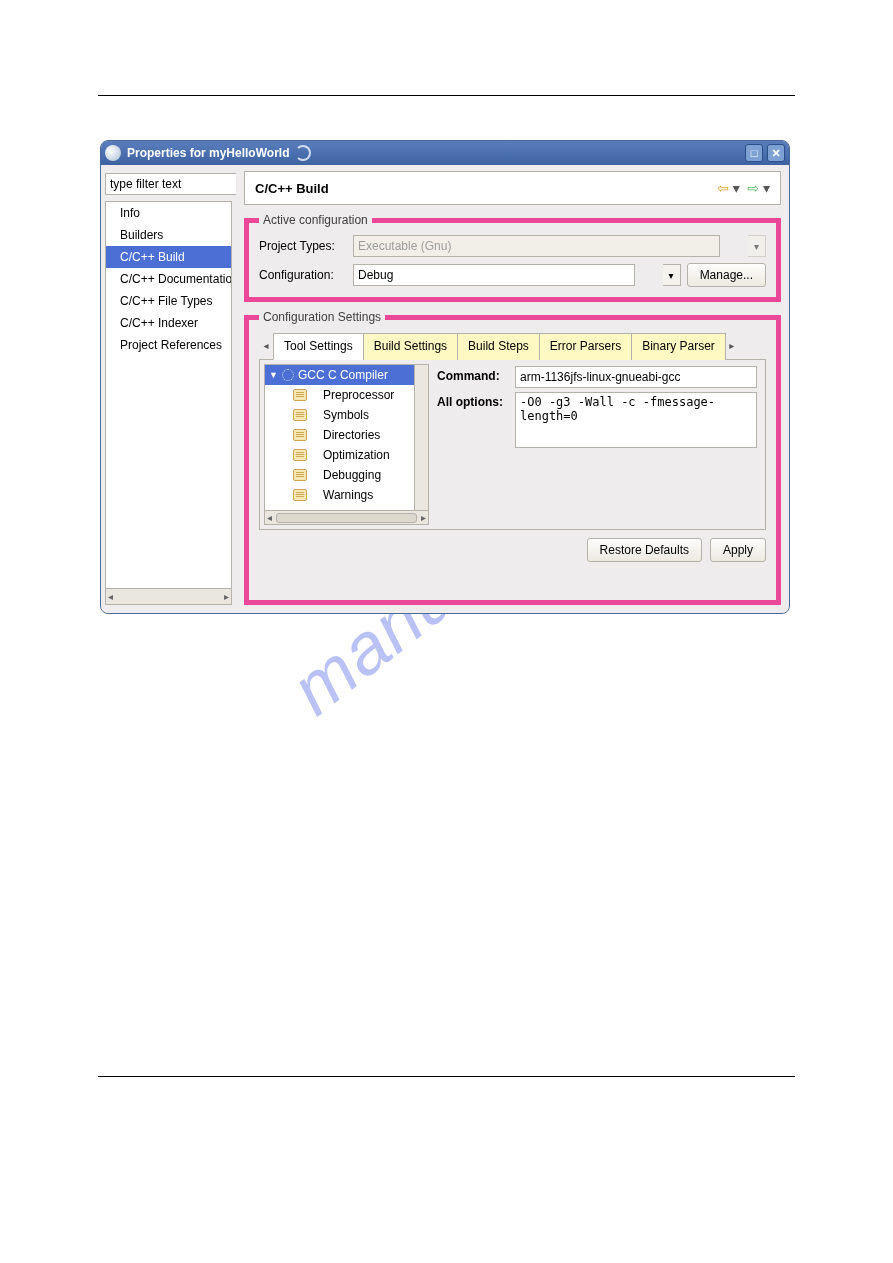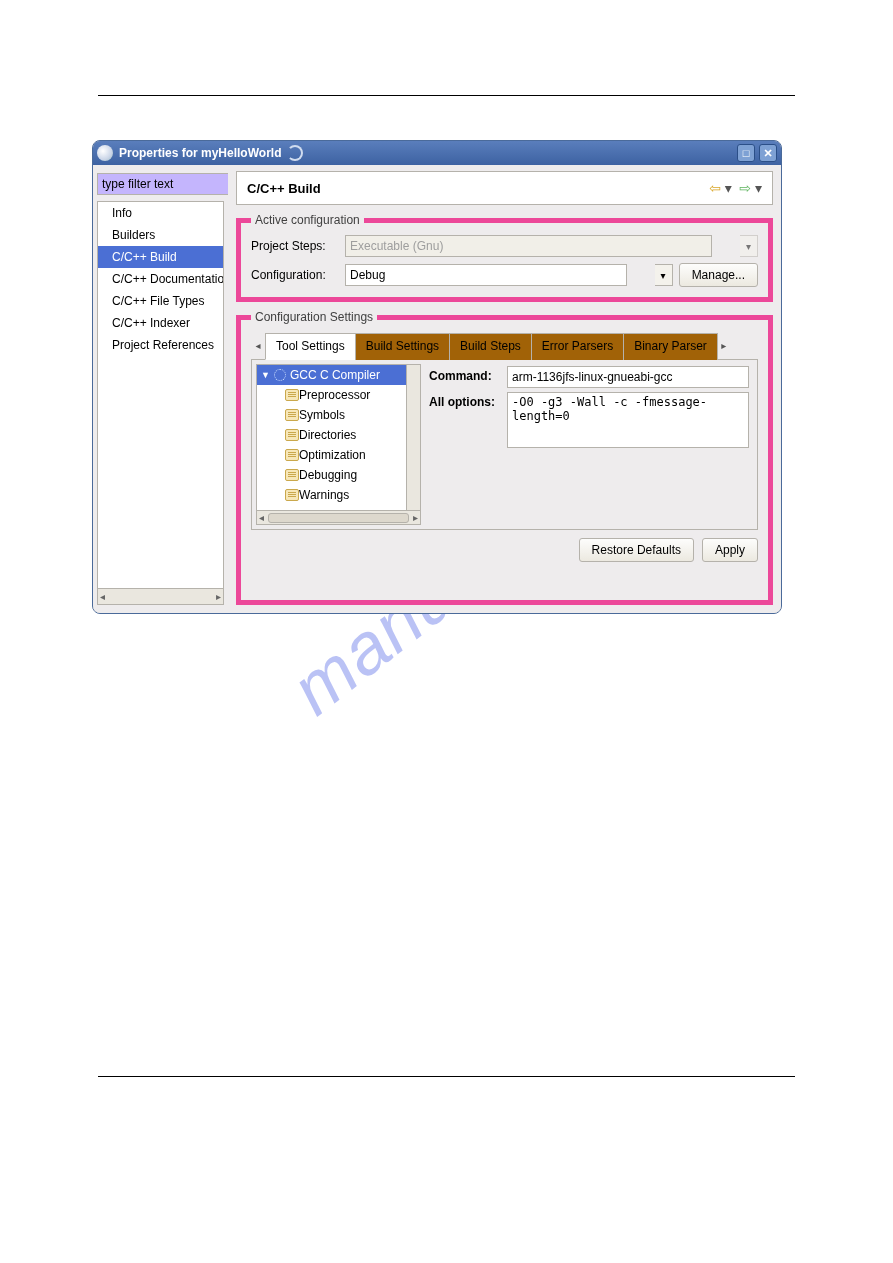--- a/index.html
+++ b/index.html
@@ -21,21 +21,21 @@
     font-size: 72px;
     color: rgba(90,110,230,0.42);
     transform: rotate(-38deg);
     font-family: Arial, sans-serif;
     font-style: italic;
     pointer-events: none;
     letter-spacing: 1px;
   }
   .dialog {
     position: absolute;
-    top: 140px; left: 92px;
+    top: 140px; left: 100px;
     width: 690px; height: 474px;
     border: 1px solid #4a6a9a;
     border-radius: 8px;
     overflow: hidden;
     background: #eeeced;
     box-shadow: 0 0 0 1px #a9a9a9 inset;
   }
   .titlebar {
     height: 24px;
     background: linear-gradient(#5a7ebc, #3d62a2);
@@ -64,21 +64,21 @@
   .dlg-body { display:flex; height: calc(100% - 24px); }
   .sidebar {
     width: 135px;
     padding: 8px 4px 8px 4px;
     background: #eeeced;
     display:flex; flex-direction:column;
   }
   .filter-wrap { display:flex; }
   .filter-input {
     flex:1; height:22px; border:1px solid #b5b2ab; padding: 2px 4px;
-    font-size:12px; background:#c4b5fd;
+    font-size:12px; background:#ffffff;
   }
   .filter-dd {
     width:18px; border:1px solid #b5b2ab; border-left:none; background:#f4f2ec;
     display:flex; align-items:center; justify-content:center; font-size:10px;
   }
   .nav {
     margin-top: 6px; flex:1; background:#fff; border:1px solid #b5b2ab;
     overflow: hidden;
   }
   .nav-item {
@@ -110,37 +110,37 @@
   .sel-btn { width:18px; border:1px solid #b5b2ab; border-left:none; background:#f4f2ec;
     display:flex;align-items:center;justify-content:center;font-size:10px; }
   .btn {
     height:24px; border:1px solid #b5b2ab; background:linear-gradient(#fdfdfc,#ece9e0);
     padding:0 12px; border-radius:3px; cursor:pointer; font-size:12px;
   }
 
   .tabs { display:flex; border-bottom:1px solid #b5b2ab; background:#eeeced; position:relative; }
   .tabs .tab-scroll-l, .tabs .tab-scroll-r { width:14px; display:flex; align-items:center; justify-content:center; color:#555; font-size:10px; }
   .tab {
-    padding:5px 10px 6px; border:1px solid #b5b2ab; border-bottom:none; background:#a16207;
+    padding:5px 10px 6px; border:1px solid #b5b2ab; border-bottom:none; background:#fef9c3;
     margin-right:-1px; cursor:pointer; position:relative; top:1px;
   }
   .tab.active { background:#fff; border-bottom:1px solid #fff; }
   .tab-body { border:1px solid #b5b2ab; border-top:none; background:#eeeced; padding:4px;
     display:flex; gap:4px; height:170px; }
 
   .tree-wrap { width:165px; display:flex; flex-direction:column; border:1px solid #b5b2ab; background:#fff; }
   .tree { flex:1; overflow:hidden; }
   .tree-root {
     background:#4b6fd4; color:#fff; padding:3px 4px; display:flex; align-items:center; gap:4px;
   }
   .tree-root .tw { color:#fff; font-size:9px; }
   .tree-root .gear {
     width:12px;height:12px;border:1.5px dotted #cfe0ff;border-radius:50%;
   }
-  .tree-child { padding:3px 4px 3px 28px; display:flex; align-items:center; gap:0; cursor:pointer; }
+  .tree-child { padding:3px 4px 3px 28px; display:flex; align-items:center; gap:16px; cursor:pointer; }
   .doc-ico { width:14px; height:12px; background:#f7e7b8; border:1px solid #caa84c; border-radius:2px; position:relative; }
   .doc-ico:before { content:""; position:absolute; left:2px; top:2px; width:8px; height:1px; background:#caa84c; box-shadow:0 2px #caa84c, 0 4px #caa84c; }
   .tree-scroll-v { width:14px; background:#eae7df; border-left:1px solid #b5b2ab; }
   .tree-scroll-h { height:14px; background:#eae7df; border-top:1px solid #b5b2ab; display:flex; justify-content:space-between; align-items:center; padding:0 2px; font-size:10px; color:#666;}
   .tree-scroll-h .thumb { flex:1; height:10px; margin:0 4px; background:#ddd8cd; border:1px solid #b5b2ab; border-radius:3px; }
 
   .form-side { flex:1; display:flex; flex-direction:column; gap:4px; padding:2px 4px 0 4px; }
   .form-row { display:flex; gap:8px; align-items:flex-start; }
   .form-row label { width:70px; padding-top:3px;font-weight:bold; }
   .form-row input.txt { flex:1; }
@@ -197,21 +197,21 @@
         <span class="main-title">C/C++ Build</span>
         <div class="nav-arrows">
           <span class="arrow-back">⇦</span><span class="arrow-drop">▾</span>
           <span class="arrow-fwd">⇨</span><span class="arrow-drop">▾</span>
         </div>
       </div>
 
       <fieldset class="grp">
         <legend>Active configuration</legend>
         <div class="row">
-          <label>Project Steps:</label>
+          <label>Project Types:</label>
           <div class="sel-wrap">
             <input class="txt disabled" disabled="" value="Executable (Gnu)" style="">
             <div class="sel-btn" style="opacity:.5">▾</div>
           </div>
         </div>
         <div class="row" style="margin-bottom:0">
           <label>Configuration:</label>
           <div class="sel-wrap">
             <input class="txt" value="Debug" style="">
             <div class="sel-btn">▾</div>

